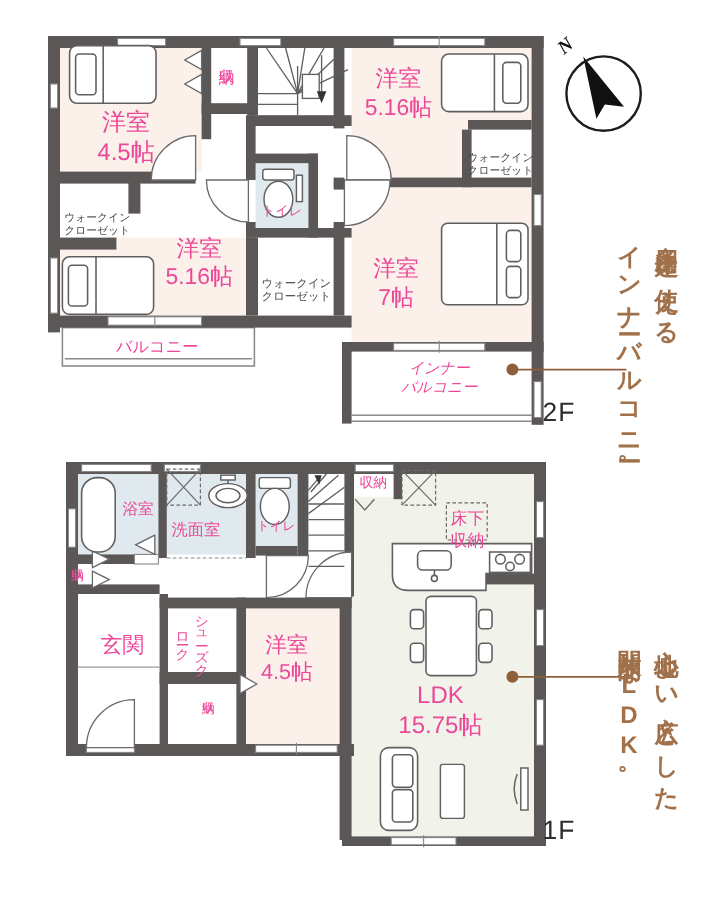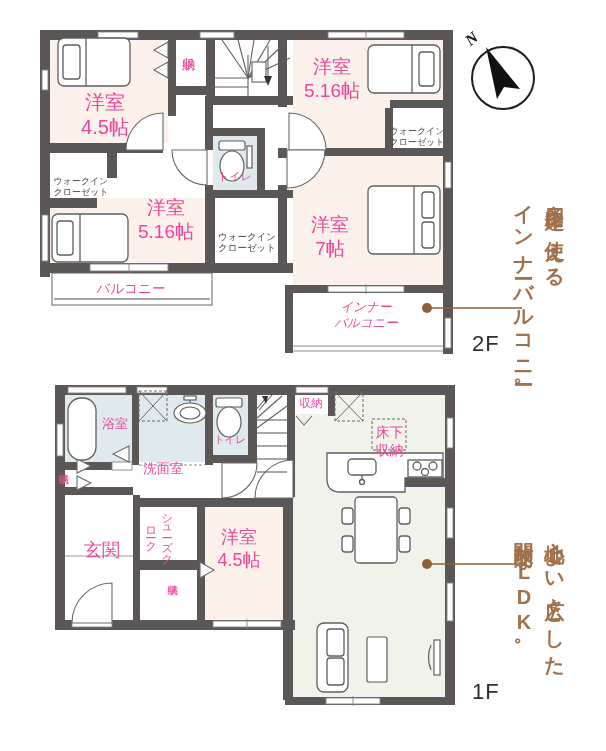--- a/index.html
+++ b/index.html
@@ -3,21 +3,21 @@
 <meta charset="utf-8">
 <style>
   html,body{margin:0;padding:0;background:#ffffff;}
   .canvas{position:relative;width:606px;height:751px;background:#fff;overflow:hidden;
           font-family:"Liberation Sans","DejaVu Sans",sans-serif;}
   .plan{position:absolute;left:0;top:0;}
   .lbl{position:absolute;color:#ec4899;text-align:center;line-height:1.25;
        white-space:pre-line;z-index:2;}
   .v{writing-mode:vertical-rl;text-orientation:upright;letter-spacing:1px;}
   .tiny{font-size:9px;line-height:1.2;color:#474747;margin-top:12px;}
-  .floorlbl{font-size:22px;color:#2e2e2e;letter-spacing:1px;padding-left:20px;}
+  .floorlbl{font-size:22px;color:#2e2e2e;letter-spacing:1px;}
   .ann{position:absolute;writing-mode:vertical-rl;text-orientation:upright;
        white-space:pre-line;font-size:20px;font-weight:bold;letter-spacing:3px;
        line-height:1.55;color:#a0714a;z-index:2;}
   .north{position:absolute;font-family:"Liberation Serif","DejaVu Serif",serif;
          font-style:italic;font-weight:bold;font-size:16px;color:#111;
          transform:rotate(-40deg);z-index:2;}
 </style>
 </head>
 <body>
 
@@ -308,28 +308,30 @@
 7帖</div>
 <div class="lbl" style="left:90px;top:281px;width:82px;font-size:13.5px;">バルコニー</div>
 <div class="lbl" style="left:325px;top:300px;width:82px;font-size:12.5px;font-style:italic;">インナー
 バルコニー</div>
 <div class="lbl floorlbl" style="left:452px;top:330px;">2F</div>
 <div class="north" style="left:466px;top:30px;">N</div>
 <div class="ann" style="left:508px;top:190px;">多用途に使える
 インナーバルコニー。</div>
 
 <div class="lbl" style="left:86px;top:416px;font-size:13px;margin-left:16px;">浴室</div>
-<div class="lbl" style="left:143px;top:434px;font-size:13.5px;margin-top:27px;">洗面室</div>
+<div class="lbl" style="left:143px;top:434px;font-size:13.5px;">洗面室</div>
 <div class="lbl" style="left:211px;top:433px;width:38px;font-size:10.5px;">トイレ</div>
 <div class="lbl" style="left:294px;top:396px;width:34px;font-size:11.5px;">収納</div>
 <div class="lbl" style="left:374px;top:423px;width:31px;font-size:14px;line-height:1.3;">床下
 収納</div>
 <div class="lbl v" style="left:57px;top:465px;font-size:10.5px;">収納</div>
-<div class="lbl" style="left:72px;top:526px;width:60px;font-size:18px;margin-top:13px;">玄関</div>
+<div class="lbl" style="left:72px;top:526px;width:60px;font-size:18px;">玄関</div>
 <div class="lbl v" style="left:143px;top:505px;height:54px;font-size:11.5px;line-height:1.4;letter-spacing:0;">シューズクローク</div>
 <div class="lbl" style="left:189px;top:526px;width:100px;font-size:18px;">洋室
 4.5帖</div>
 <div class="lbl v" style="left:166px;top:576px;font-size:10.5px;">収納</div>
+<div class="lbl" style="left:312px;top:568px;width:110px;font-size:20px;">LDK
+15.75帖</div>
 <div class="lbl floorlbl" style="left:452px;top:678px;">1F</div>
 <div class="ann" style="left:508px;top:526px;">心地よい広々とした
 開放的なLDK。</div>
 
 </div>
 
 </body></html>

